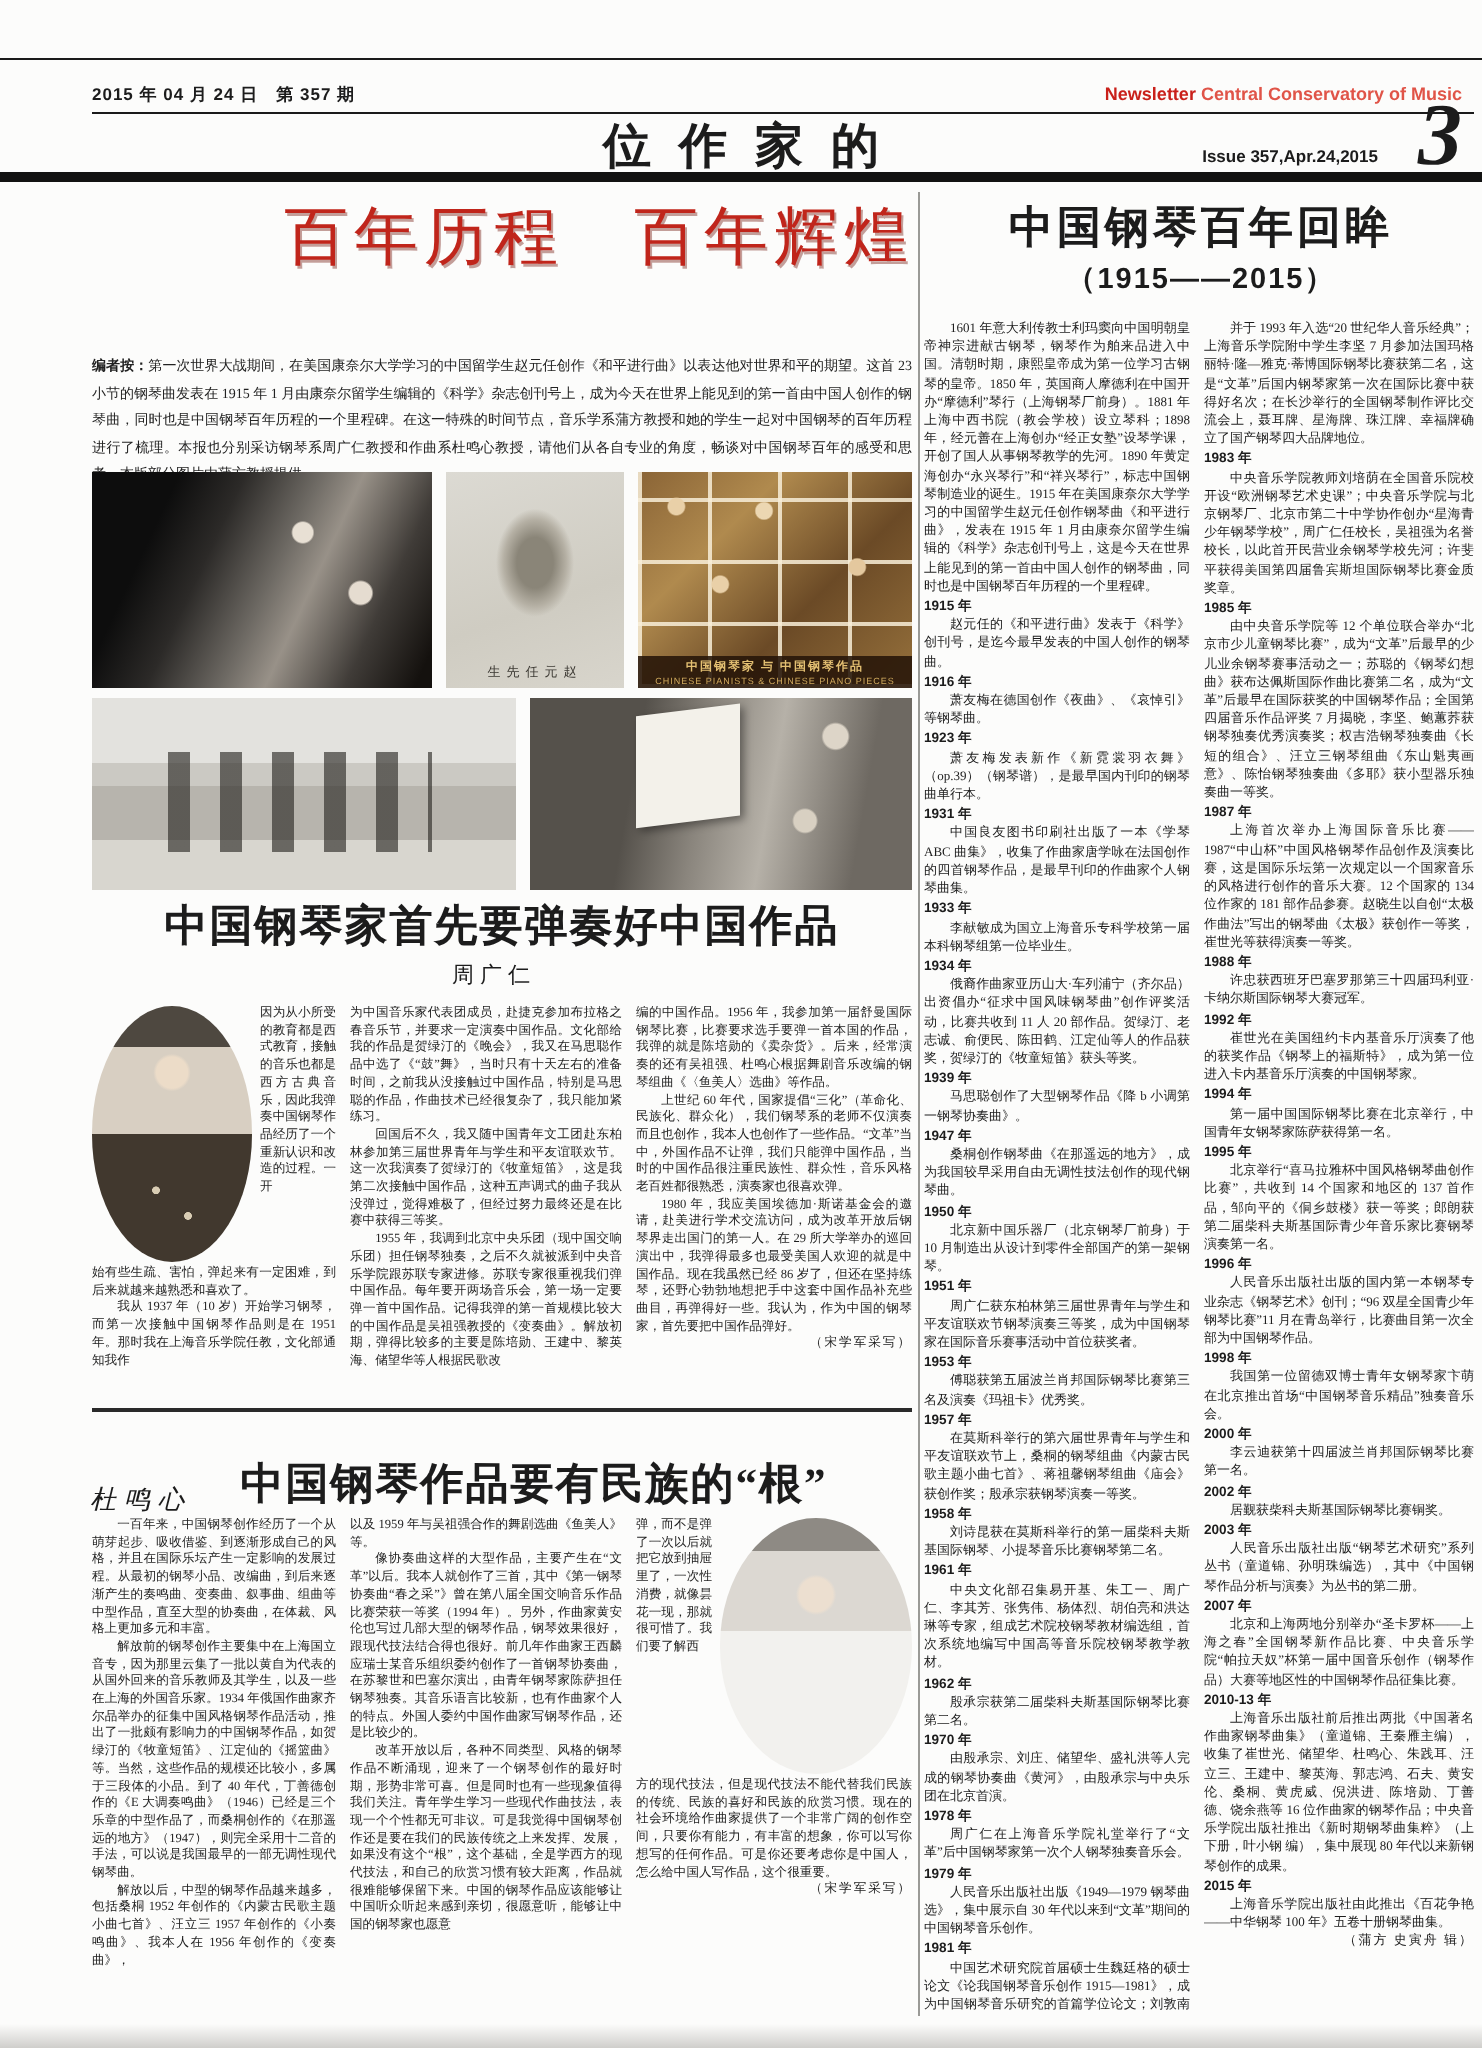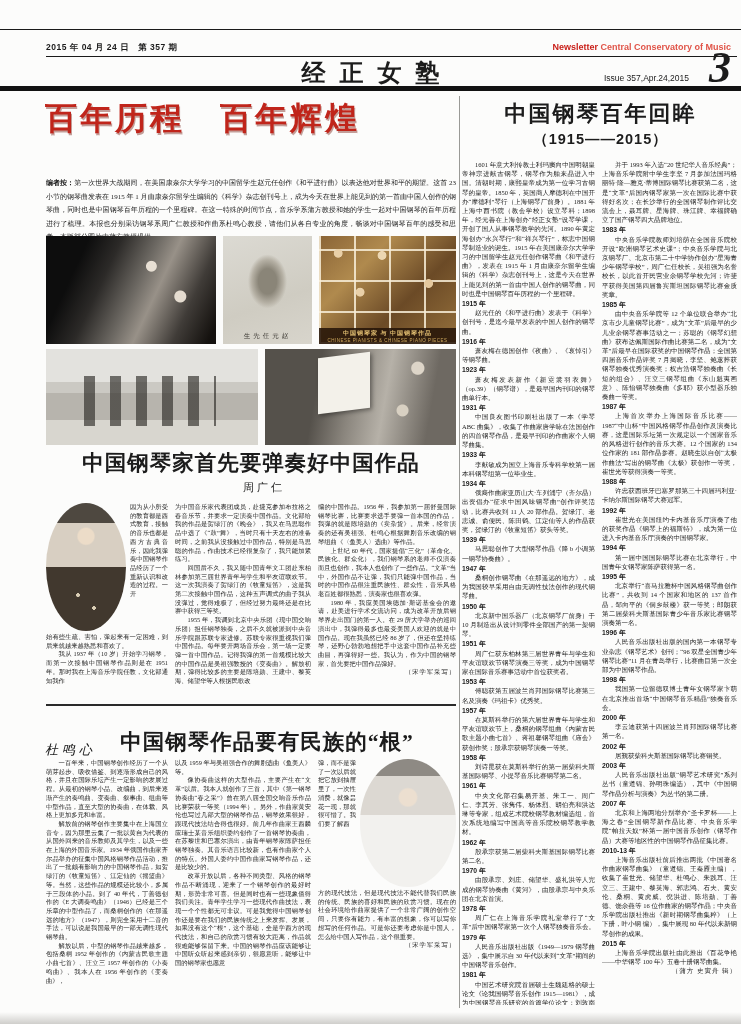--- a/index.html
+++ b/index.html
@@ -10,27 +10,27 @@
   
   .hairline{position:absolute;height:1px;background:#1a1a1a;}
   .top-rule{left:0;right:0;top:29px;}
   .mid-rule{left:46px;right:4px;top:56px;}
   .date-line{position:absolute;left:46px;top:42px;font-size:8.5px;font-weight:bold;letter-spacing:.5px;text-align:center;}
   .mast-right{position:absolute;right:10px;top:42px;font-size:9px;font-weight:bold;}
   .mast-right .nl{color:#c9201a;margin-right:0;}
   .mast-right .org{color:#e05448;font-weight:700;}
   .sec-title{position:absolute;left:0;right:0;top:57px;margin:0;text-align:center;
              font-size:24px;font-weight:900;letter-spacing:14px;text-indent:14px;}
-  .issue-line{position:absolute;right:52px;top:73px;font-size:8.5px;font-weight:normal;margin-left:46px;}
+  .issue-line{position:absolute;right:52px;top:73px;font-size:8.5px;font-weight:bold;margin-left:46px;}
   .page-num{position:absolute;right:10px;top:46px;font-size:44px;line-height:44px;font-style:italic;font-weight:600;}
   .thick-bar{position:absolute;left:0;right:0;top:86px;height:5px;background:#121212;}
 
   
-  .lead-title{position:absolute;left:45px;width:412px;top:97px;margin:0;text-align:left;
-              font-size:32px;font-weight:700;color:#c0251b;letter-spacing:3px;
+  .lead-title{position:absolute;left:45px;width:412px;top:97px;margin:0;text-align:right;
+              font-size:32px;font-weight:400;color:#c0251b;letter-spacing:3px;
               text-shadow:1px 1.5px 0 rgba(110,18,8,.4);}
   .lead-sub{position:absolute;left:45px;width:412px;top:142px;margin:0;text-align:center;
             font-size:19px;font-weight:800;letter-spacing:1px;}
   .ed-note{position:absolute;left:46px;width:410px;top:177px;margin:0;font-size:7px;
            line-height:13.5px;text-align:justify;color:#222;}
   .ed-note b{font-weight:900;}
 
   
   .photos{position:absolute;left:46px;width:410px;display:flex;gap:7px;}
   .row1{top:236px;height:108px;}
@@ -84,21 +84,21 @@
       radial-gradient(circle 3px at 40% 72%, #d9cdb4 0 60%, rgba(0,0,0,0) 70%),
       radial-gradient(circle 3px at 60% 82%, #d9cdb4 0 60%, rgba(0,0,0,0) 70%),
       linear-gradient(#4e4840 0 16%,#d8cfc2 16% 50%,#41382e 50% 100%);}
   .du-photo{width:96px;height:128px;background:
       radial-gradient(circle 14px at 50% 30%, #ecdfd0 0 60%, rgba(0,0,0,0) 72%),
       linear-gradient(#8e8a84 0 13%,#dcd8d2 13% 44%,#f2f1ee 44% 100%);}
   .credit{text-align:right;text-indent:0;margin-top:2px;letter-spacing:1px;}
 
   .zhou-title{position:absolute;left:45px;width:412px;top:448px;margin:0;text-align:center;
               font-size:21.5px;font-weight:800;letter-spacing:1px;}
-  .zhou-byline{position:absolute;left:58px;width:412px;top:480px;text-align:center;font-size:11px;letter-spacing:3px;}
+  .zhou-byline{position:absolute;left:41px;width:412px;top:480px;text-align:center;font-size:11px;letter-spacing:3px;}
   .zhou-body{position:absolute;left:46px;width:410px;top:503px;height:192px;}
 
   .sep-line{position:absolute;left:46px;width:410px;top:704px;height:2px;background:#2a2a2a;}
 
   .du-title{position:absolute;left:45px;width:412px;top:711px;margin:16px;text-align:center;
             font-size:21.5px;font-weight:800;letter-spacing:1px;}
   .du-byline{position:absolute;left:45px;width:412px;top:741px;text-align:left;font-size:13px;
              font-style:italic;letter-spacing:4px;}
   .du-body{position:absolute;left:46px;width:410px;top:759px;height:246px;}
 
@@ -124,21 +124,21 @@
 
 <div class="page">
 
   <div class="hairline top-rule"></div>
   <div class="date-line sans">2015 年 04 月 24 日　第 357 期</div>
   <div class="mast-right sans">
     <span class="nl">Newsletter</span>
     <span class="org">Central Conservatory of Music</span>
   </div>
   <div class="hairline mid-rule"></div>
-  <h1 class="sec-title sans">经正女塾</h1>
+  <h1 class="sec-title sans">位作家的</h1>
   <div class="issue-line sans">Issue 357,Apr.24,2015</div>
   <div class="page-num">3</div>
   <div class="thick-bar"></div>
 
   <h2 class="lead-title sans">百年历程　百年辉煌</h2>
   <p class="ed-note"><b>编者按：</b><span>第一次世界大战期间，在美国康奈尔大学学习的中国留学生赵元任创作《和平进行曲》以表达他对世界和平的期望。这首 23 小节的钢琴曲发表在 1915 年 1 月由康奈尔留学生编辑的《科学》杂志创刊号上，成为今天在世界上能见到的第一首由中国人创作的钢琴曲，同时也是中国钢琴百年历程的一个里程碑。在这一特殊的时间节点，音乐学系蒲方教授和她的学生一起对中国钢琴的百年历程进行了梳理。本报也分别采访钢琴系周广仁教授和作曲系杜鸣心教授，请他们从各自专业的角度，畅谈对中国钢琴百年的感受和思考。本版部分图片由蒲方教授提供。</span></p>
 
   <div class="photos row1">
     <div class="photo p-pianists"></div>
     <div class="photo p-zhao">

